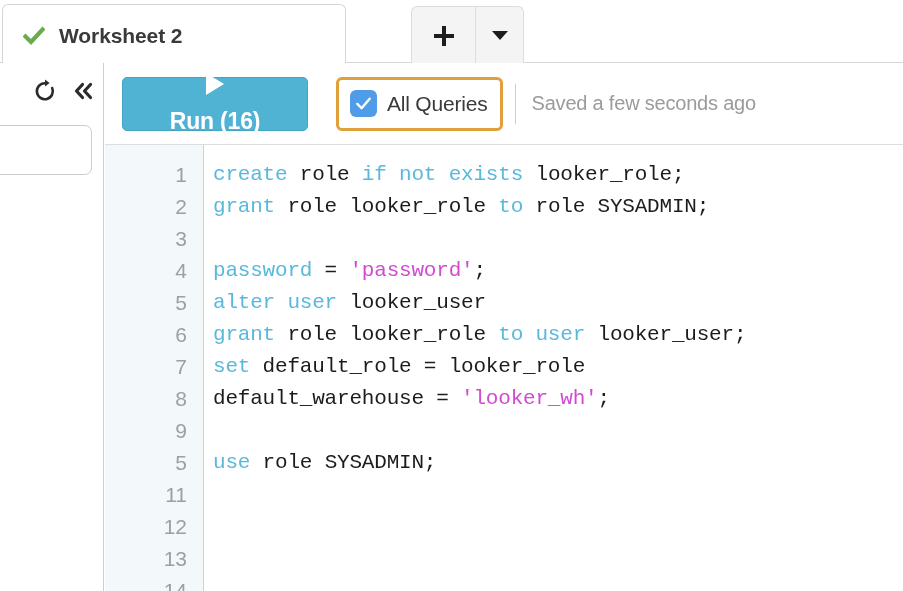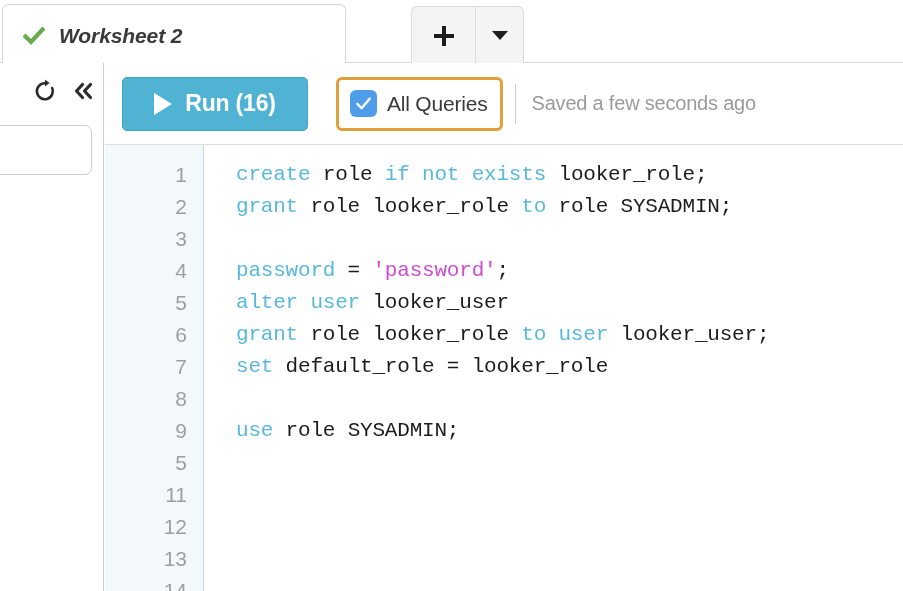--- a/index.html
+++ b/index.html
@@ -38,21 +38,20 @@
     width: 344px;
     height: 62px;
     background: #ffffff;
     border: 1px solid #d5d5d5;
     border-bottom: none;
     border-radius: 6px 6px 0 0;
     box-sizing: border-box;
     display: flex;
     align-items: center;
     padding-left: 20px;
-    font-style: italic;
   }
   .tab-check {
     width: 22px;
     height: 22px;
     margin-right: 14px;
     flex: none;
     display: block;
   }
   .tab-title {
     font-size: 21px;
@@ -166,20 +165,21 @@
     background: #51b3d4;
     border: 1px solid #45a3c4;
     border-radius: 5px;
     box-sizing: border-box;
     display: flex;
     align-items: center;
     justify-content: center;
     gap: 13px;
     cursor: pointer;
     padding: 0 20px;
+    flex-direction: column;
   }
   .run-tri {
     width: 0; height: 0;
     border-top: 11px solid transparent;
     border-bottom: 11px solid transparent;
     border-left: 18px solid #ffffff;
     display: block;
     flex: none;
   }
   .run-label {
@@ -268,21 +268,20 @@
     background: #ffffff;
     overflow: hidden;
   }
   .cline {
     height: 32px;
     line-height: 32px;
     font-size: 21px;
     color: #1c1c1c;
     white-space: pre;
     letter-spacing: -0.2px;
-    margin-left: 23px;
   }
   .kw { color: #59b8dd; }
   .str { color: #d14ad1; }
   .cmt { color: #9e9e9e; }
 </style>
 </head>
 <body>
 
 <div id="app">
 
@@ -359,19 +358,20 @@
         <div class="gnum">14</div>
       </div>
     <div class="code" id="code">
         <div class="cline"><span class="kw">create</span><span> role </span><span class="kw">if not exists</span><span> looker_role;</span></div>
         <div class="cline"><span class="kw">grant</span><span> role looker_role </span><span class="kw">to</span><span> role SYSADMIN;</span></div>
         <div class="cline">&nbsp;</div>
         <div class="cline"><span class="kw">password</span><span> = </span><span class="str">'password'</span><span>;</span></div>
         <div class="cline"><span class="kw">alter user</span><span> looker_user</span></div>
         <div class="cline"><span class="kw">grant</span><span> role looker_role </span><span class="kw">to user</span><span> looker_user;</span></div>
         <div class="cline"><span class="kw">set</span><span> default_role = looker_role</span></div>
+        <div class="cline"><span>default_warehouse = </span><span class="str">'looker_wh'</span><span>;</span></div>
         <div class="cline">&nbsp;</div>
         <div class="cline"><span class="kw">use</span><span> role SYSADMIN;</span></div>
         <div class="cline">&nbsp;</div>
       </div>
   </div>
 
 </div>
 
 </body></html>

